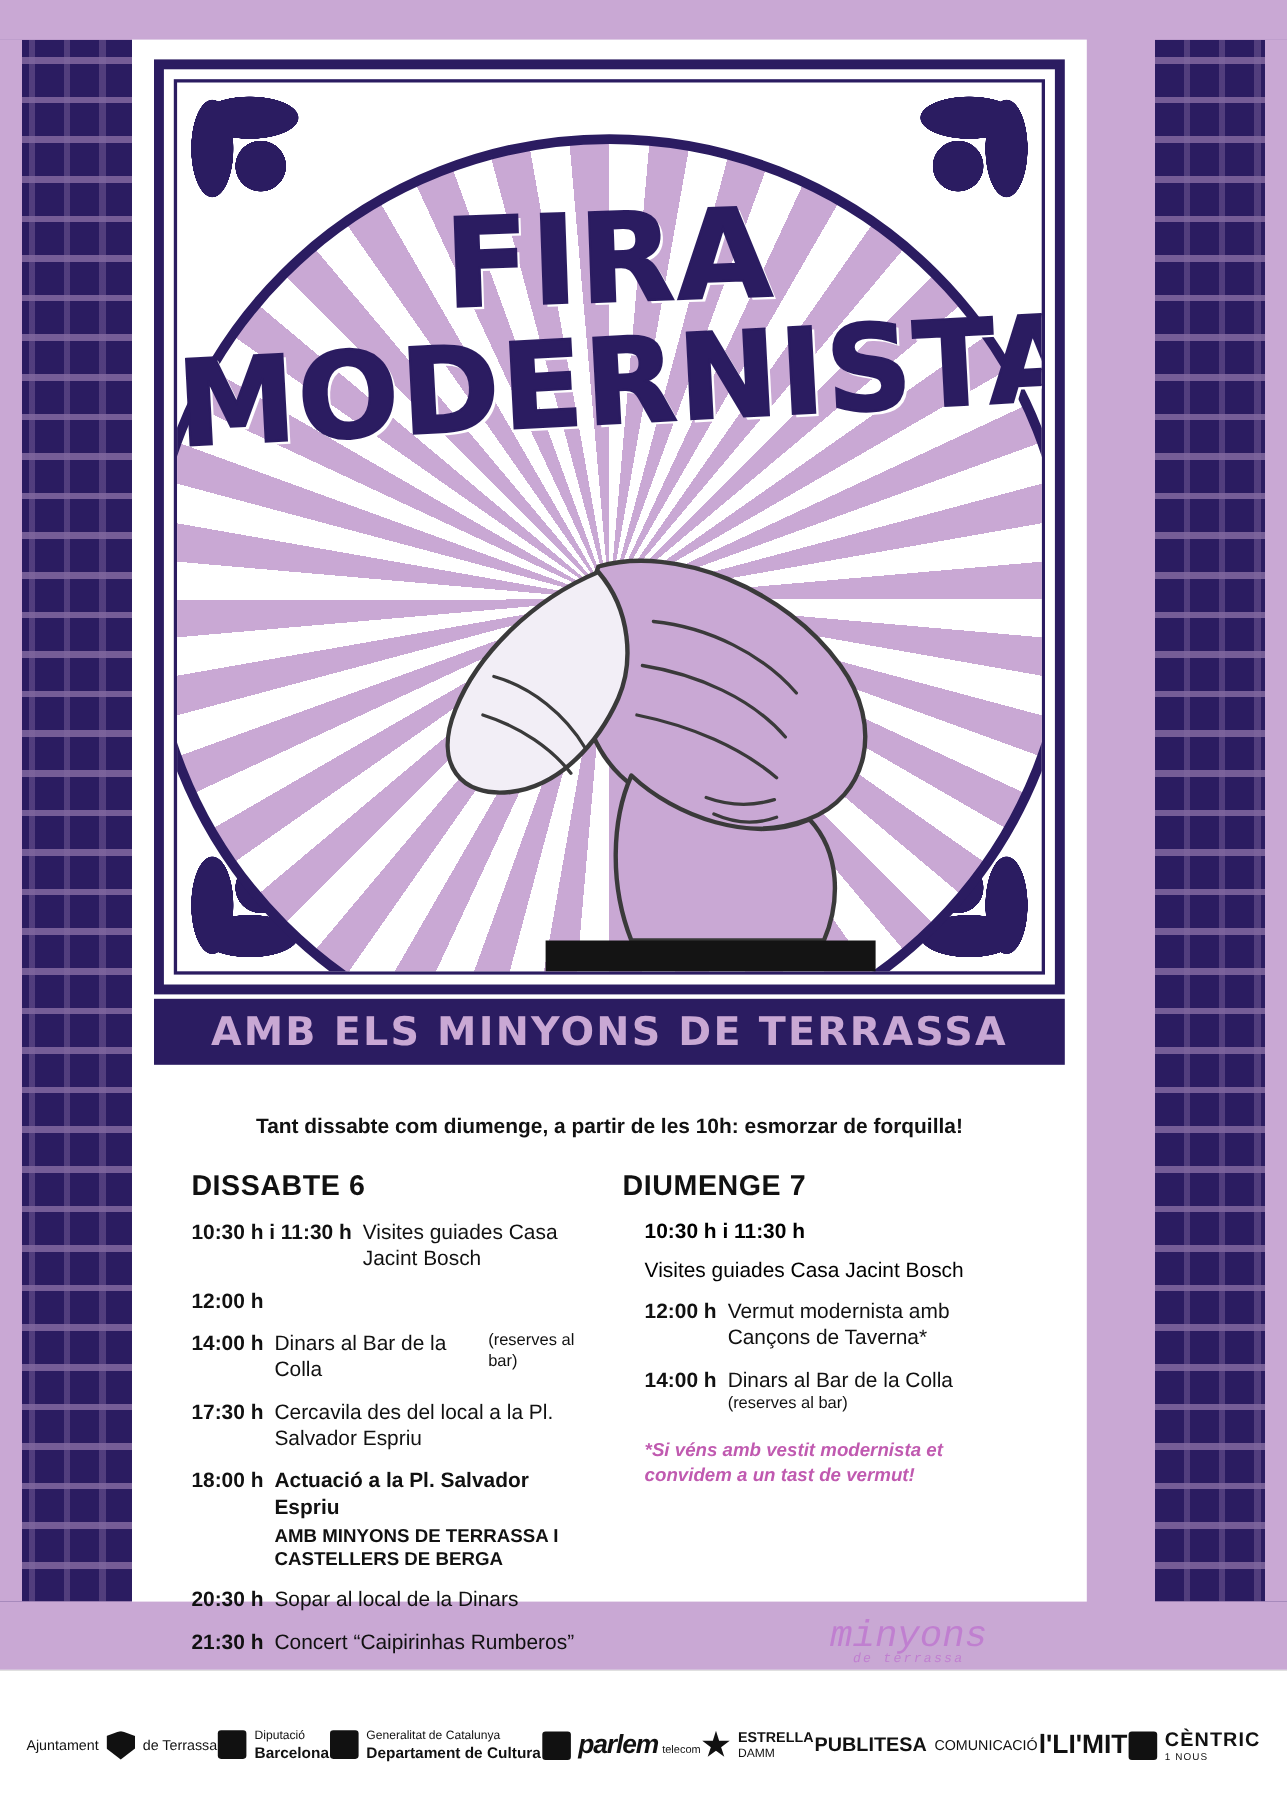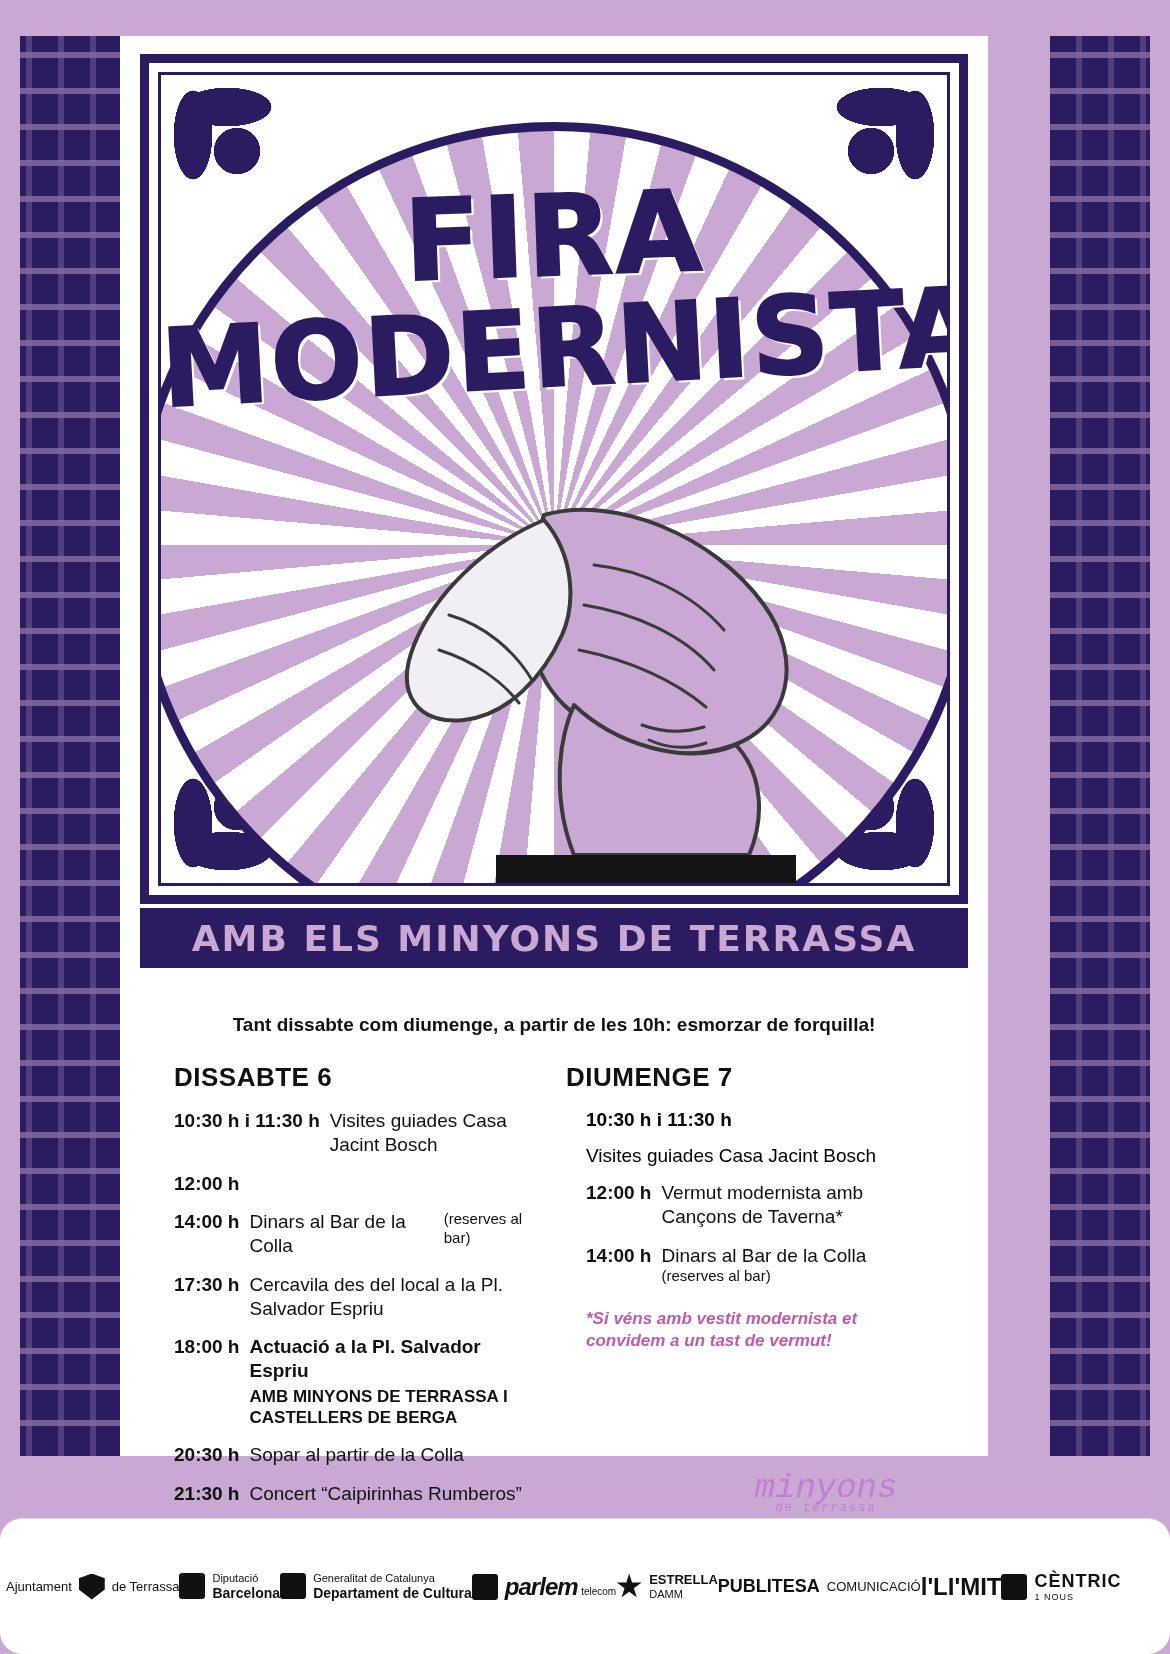--- a/index.html
+++ b/index.html
@@ -137,22 +137,22 @@
   .logo-minyons{
     position:absolute;right:18px;bottom:6px;width:180px;text-align:center;
     color:#c07fd0;font-family:Liberation Mono, monospace;font-style:italic;font-size:34px;
   }
   .logo-minyons small{display:block;font-size:12px;letter-spacing:2px;margin-top:-6px;}
 
   
   .sponsors{
     position:absolute;left:0;right:0;bottom:0;height:136px;background:#ffffff;
     border-top:1px solid #ddd;
-    display:flex;align-items:center;justify-content:flex-start;
-    padding:0 6px;box-sizing:border-box;border-radius:22px;
+    display:flex;align-items:center;justify-content:space-between;
+    padding:0 24px;box-sizing:border-box;
   }
   .sp{display:flex;align-items:center;gap:7px;color:#111;font-size:13px;white-space:nowrap;}
   .sp .mark{
     width:26px;height:26px;background:#111;display:inline-block;
   }
   .sp .mark.shield{clip-path:polygon(50% 0,100% 18%,100% 62%,50% 100%,0 62%,0 18%);}
   .sp .mark.sq{border-radius:3px;}
   .sp .mark.star{clip-path:polygon(50% 0,61% 35%,98% 35%,68% 57%,79% 91%,50% 70%,21% 91%,32% 57%,2% 35%,39% 35%);}
   .sp b{font-size:18px;}
   .sp .two{line-height:1.15;}
@@ -243,21 +243,21 @@
         </div>
         <div class="ev highlight">
           <span class="time">18:00 h</span>
           <span>
             <span class="txt">Actuació a la Pl. Salvador Espriu</span>
             <span class="sub">AMB MINYONS DE TERRASSA I CASTELLERS DE BERGA</span>
           </span>
         </div>
         <div class="ev">
           <span class="time">20:30 h</span>
-          <span class="txt">Sopar al partir de la Colla</span>
+          <span class="txt">Sopar al local de la Dinars</span>
         </div>
         <div class="ev">
           <span class="time">21:30 h</span>
           <span class="txt">Concert  “Caipirinhas Rumberos”</span>
         </div>
       </div>
 
       <div class="col right">
         <h3>DIUMENGE 7</h3>
 

